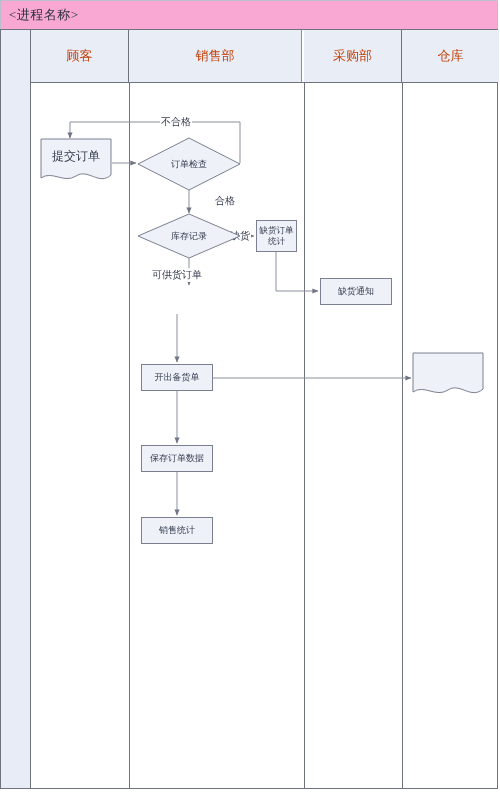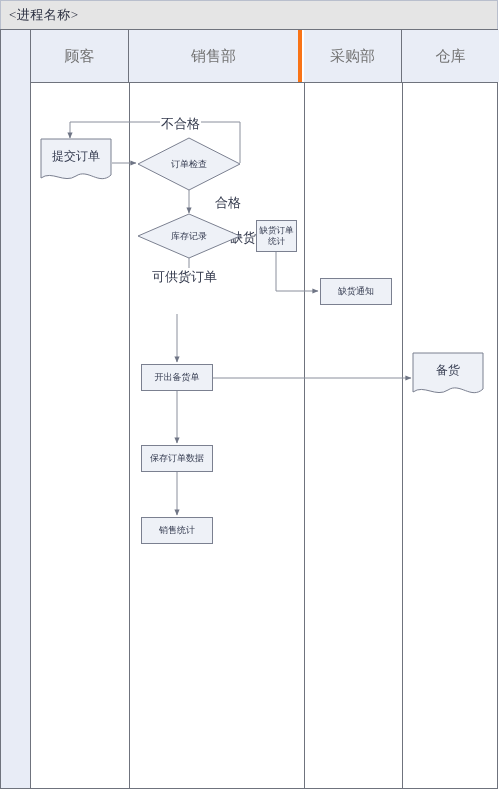--- a/index.html
+++ b/index.html
@@ -6,21 +6,21 @@
   body{
     width:500px;height:797px;position:relative;overflow:hidden;
     font-family:"Liberation Serif","DejaVu Serif",serif;
     color:#3a3f55;
   }
   #page{position:absolute;left:0;top:0;width:500px;height:797px;background:#ffffff;}
 
   
   .title-bar{
     position:absolute;left:0;top:0;width:498px;height:29px;
-    background:#e5e5e5;border:1px solid #b9bfcd;border-bottom:none;
+    background:#f9a8d4;border:1px solid #b9bfcd;border-bottom:none;
     box-sizing:border-box;
   }
   .title-text{
     position:absolute;left:8px;top:5px;font-size:13px;color:#2d3142;
     letter-spacing:.5px;white-space:nowrap;
   }
 
   
   .lane-table{
     position:absolute;left:0;top:29px;width:498px;height:760px;
@@ -30,21 +30,21 @@
     position:absolute;left:0;top:0;width:30px;height:758px;
     background:#e8ecf6;border-right:1px solid #6f737d;box-sizing:border-box;
   }
   .header-row{
     position:absolute;left:30px;top:0;right:0;height:53px;
     border-bottom:1px solid #6f737d;box-sizing:border-box;
   }
   .lane-head{
     position:absolute;top:0;height:52px;background:#e9edf6;
     display:flex;align-items:center;justify-content:center;
-    font-size:15px;color:#737373;box-sizing:border-box;
+    font-size:13px;color:#c2410c;box-sizing:border-box;
   }
   .vline{position:absolute;top:0;width:1px;background:#6f737d;}
 
   
   .shape{position:absolute;box-sizing:border-box;}
   .proc{
     background:#eef1f7;border:1px solid #7b8090;
     display:flex;align-items:center;justify-content:center;
     text-align:center;font-size:9px;line-height:1.25;color:#333a4f;
     padding:1px 2px;
@@ -61,42 +61,42 @@
   .doc-wrap svg{position:absolute;left:0;top:0;}
   .doc-label{
     position:absolute;left:0;top:0;width:100%;
     display:flex;align-items:center;justify-content:center;
     font-size:12px;color:#333a4f;text-align:center;pointer-events:none;
   }
 
   
   #wires{position:absolute;left:0;top:0;width:500px;height:797px;pointer-events:none;}
   .edge-label{
-    position:absolute;font-size:13px;color:#343a4d;
+    position:absolute;font-size:10px;color:#343a4d;
     background:#ffffff;padding:0 1px;white-space:nowrap;
   }
 </style>
 </head>
 <body>
 
 <div id="page">
 
   <div class="title-bar">
     <div class="title-text">&lt;进程名称&gt;</div>
   </div>
 
   <div class="lane-table">
 
     <div class="gutter"></div>
 
     <div class="header-row">
       <div class="lane-head" style="left:0px;width:98px;border-right:1px solid #6f737d;">
         <span>顾客</span>
       </div>
-      <div class="lane-head" style="left:98px;width:173px;border-right:4px solid #f97316;">
+      <div class="lane-head" style="left:98px;width:173px;border-right:1px solid #f97316;">
         <span>销售部</span>
       </div>
       <div class="lane-head" style="left:273px;width:98px;border-right:1px solid #6f737d;justify-content:center;">
         <span>采购部</span>
       </div>
       <div class="lane-head" style="left:371px;width:97px;">
         <span>仓库</span>
       </div>
     </div>
 
@@ -172,21 +172,20 @@
 
 
   <div class="shape proc" style="left:141px;top:364px;width:72px;height:27px;">
     <span>开出备货单</span>
   </div>
 
   <div class="doc-wrap" style="left:412px;top:352px;width:72px;height:48px;">
     <svg width="72" height="48" viewBox="0 0 72 48" xmlns="http://www.w3.org/2000/svg">
       <path d="M1,1 L71,1 L71,37 C59,48 48,30 36,38 C24,46 12,32 1,40 Z" fill="#eef1f7" stroke="#7b8090" stroke-width="1"></path>
     </svg>
-    <div class="doc-label" style="height:36px;">备货</div>
   </div>
 
   <div class="shape proc" style="left:141px;top:517px;width:72px;height:27px;">
     <span>销售统计</span>
   </div>
 
   <div class="shape proc" style="left:141px;top:445px;width:72px;height:27px;">
     <span>保存订单数据</span>
   </div>
 

